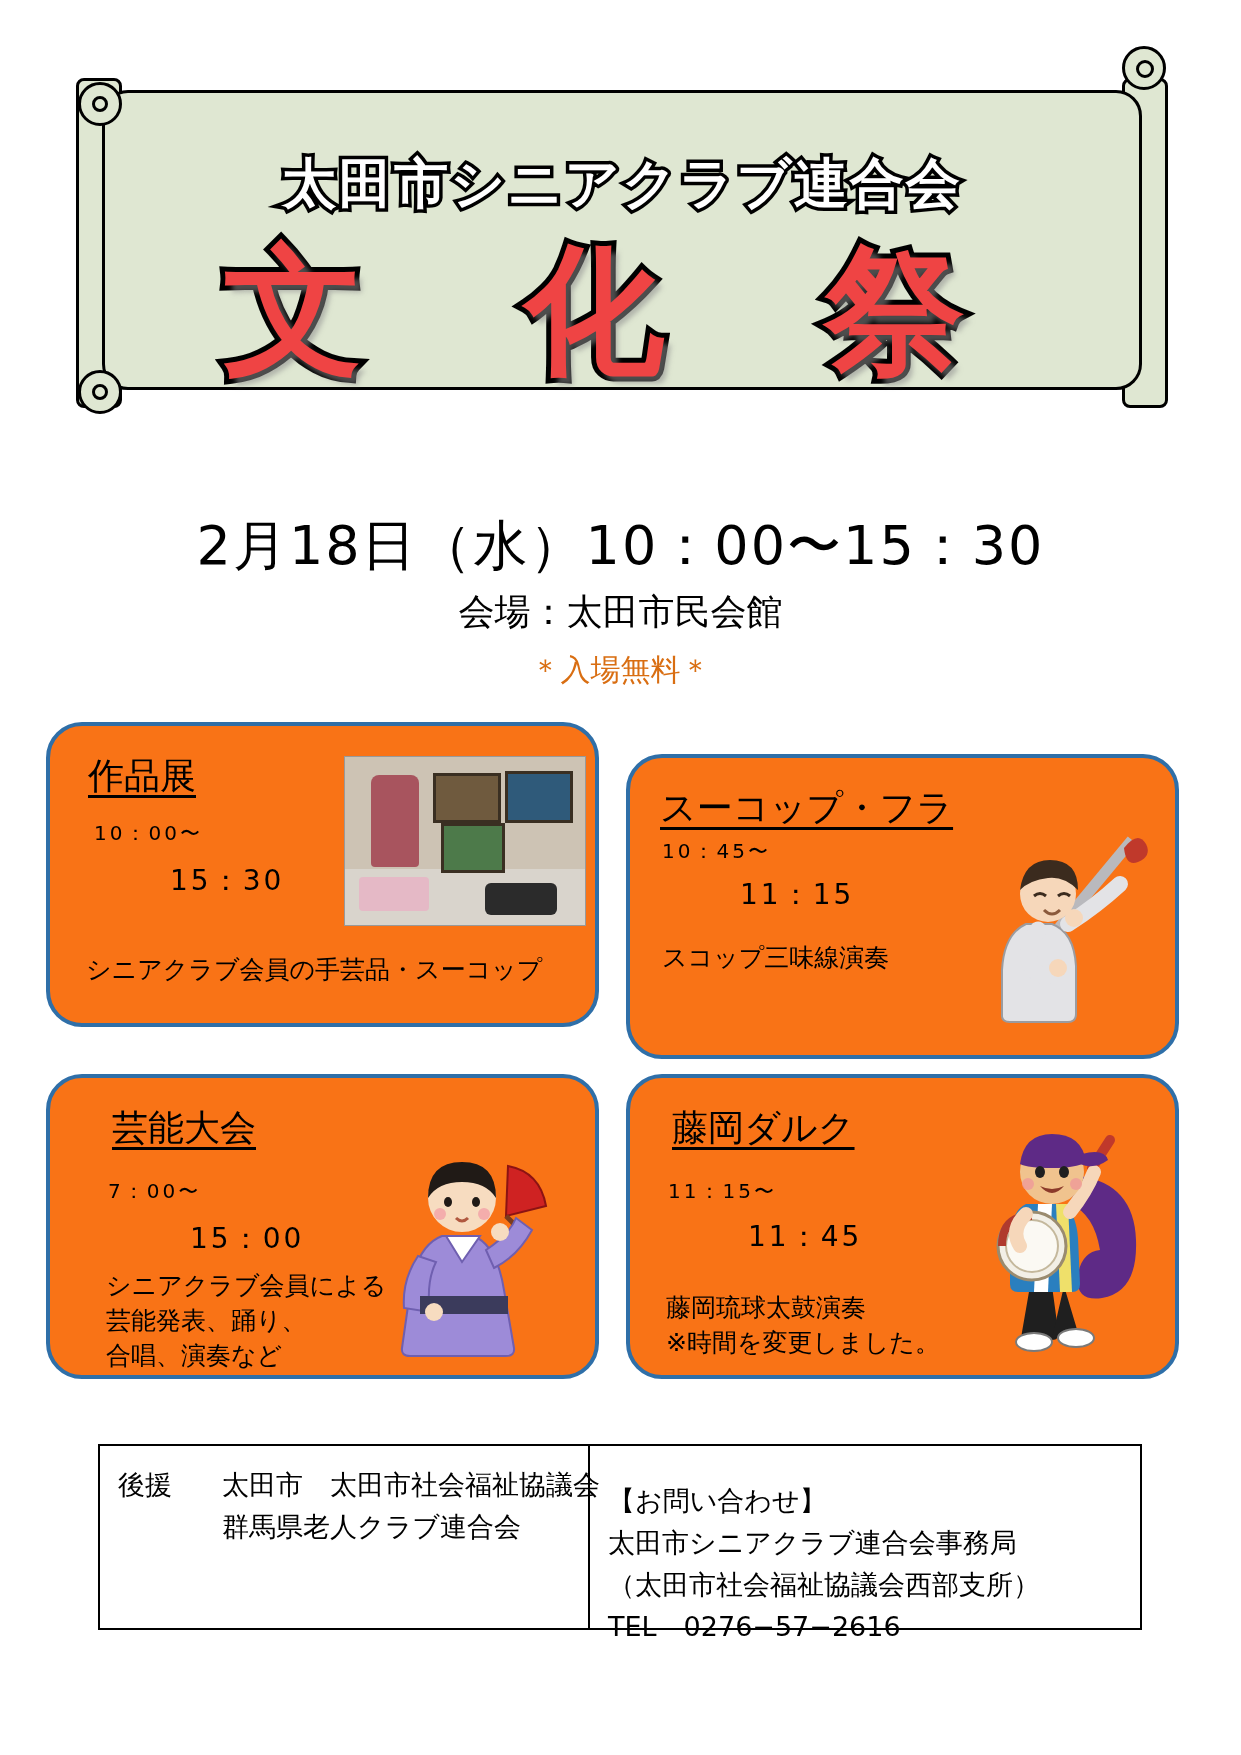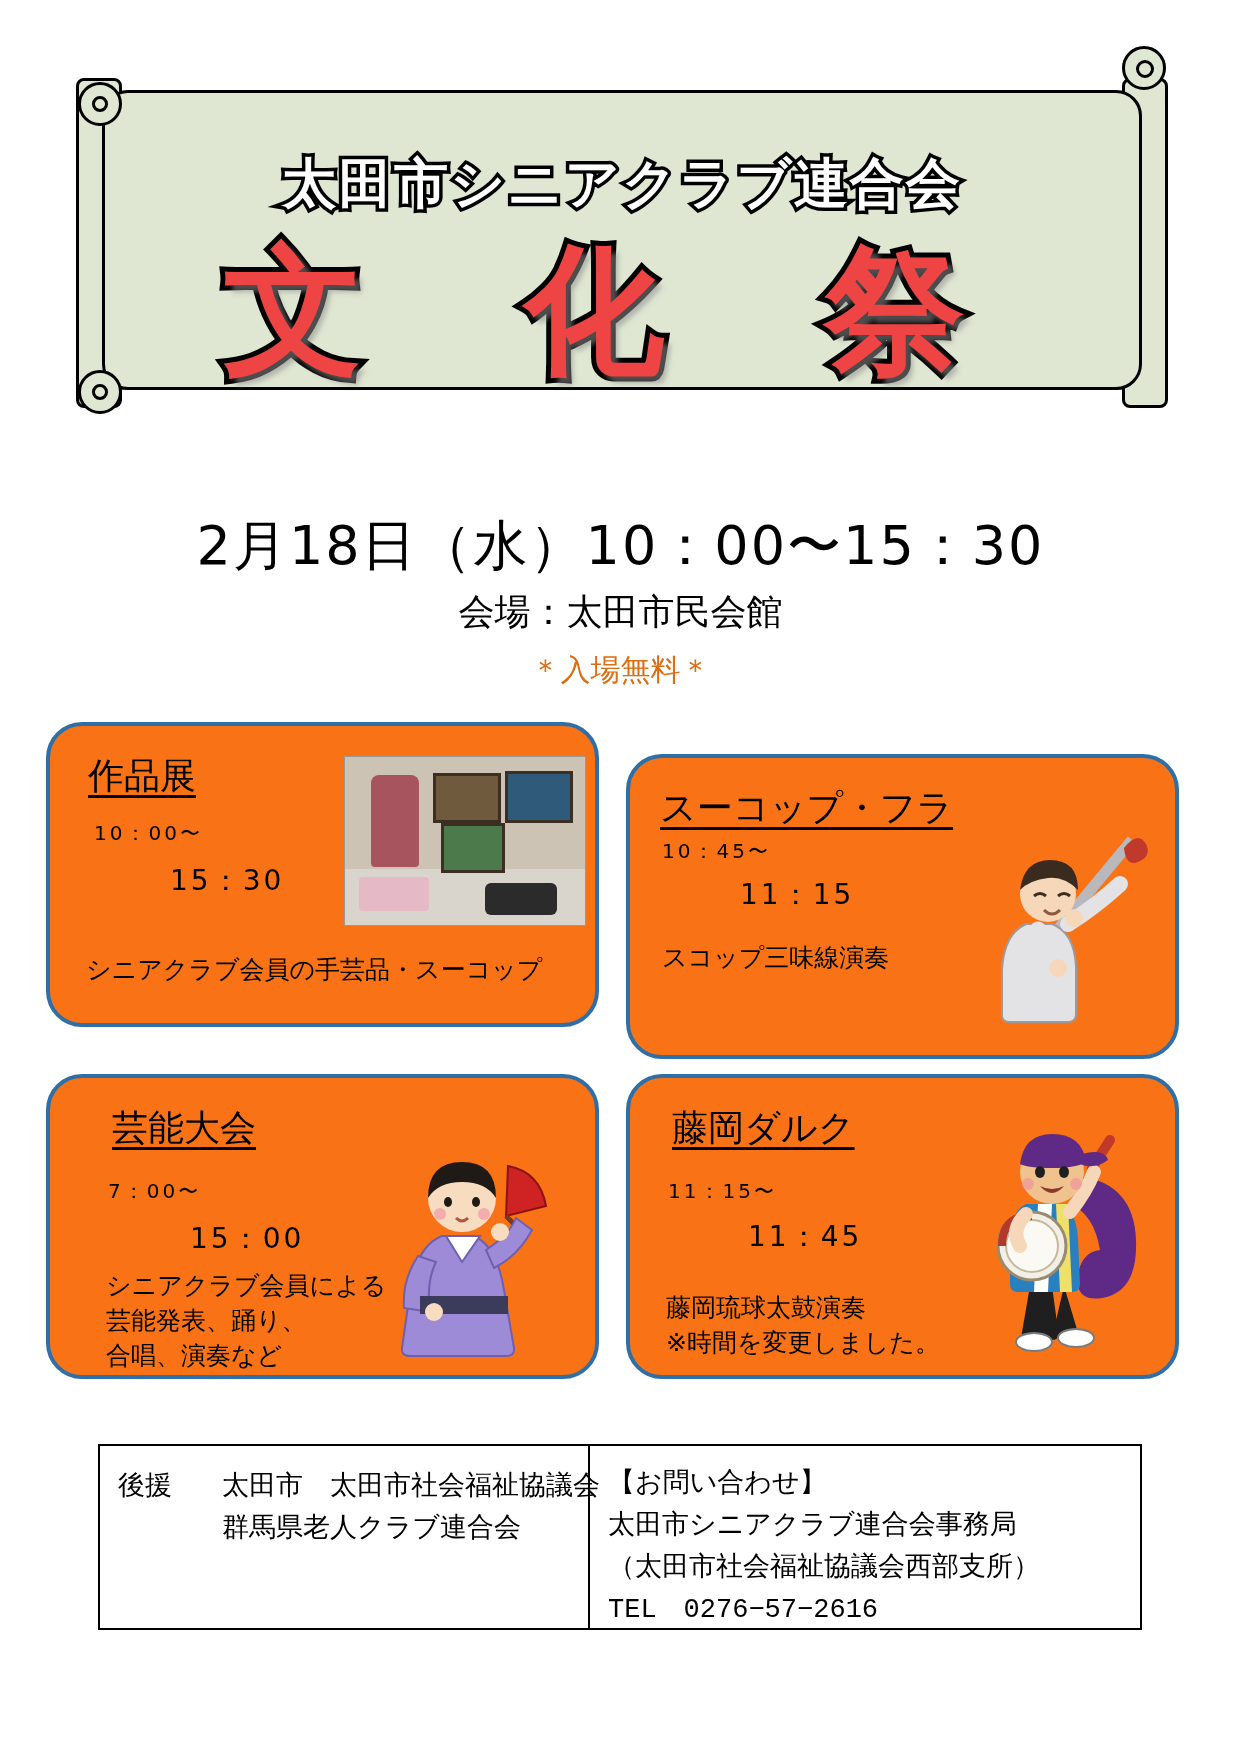--- a/index.html
+++ b/index.html
@@ -232,23 +232,22 @@
     display: flex;
   }
   .footer-left {
     width: 490px;
     border-right: 2px solid #000;
     box-sizing: border-box;
     padding: 18px 0 0 18px;
   }
   .footer-right {
     flex: 1;
-    padding: 18px 0 0 18px;
-    box-sizing: border-box;
-    font-family: Liberation Mono, monospace;
+    padding: 34px 0 0 18px;
+    box-sizing: border-box;
   }
   .f-row {
     font-size: 27px;
     line-height: 1.55;
     white-space: nowrap;
   }
   .f-label { display: inline-block; width: 104px; }
 </style>
 </head>
 <body>

